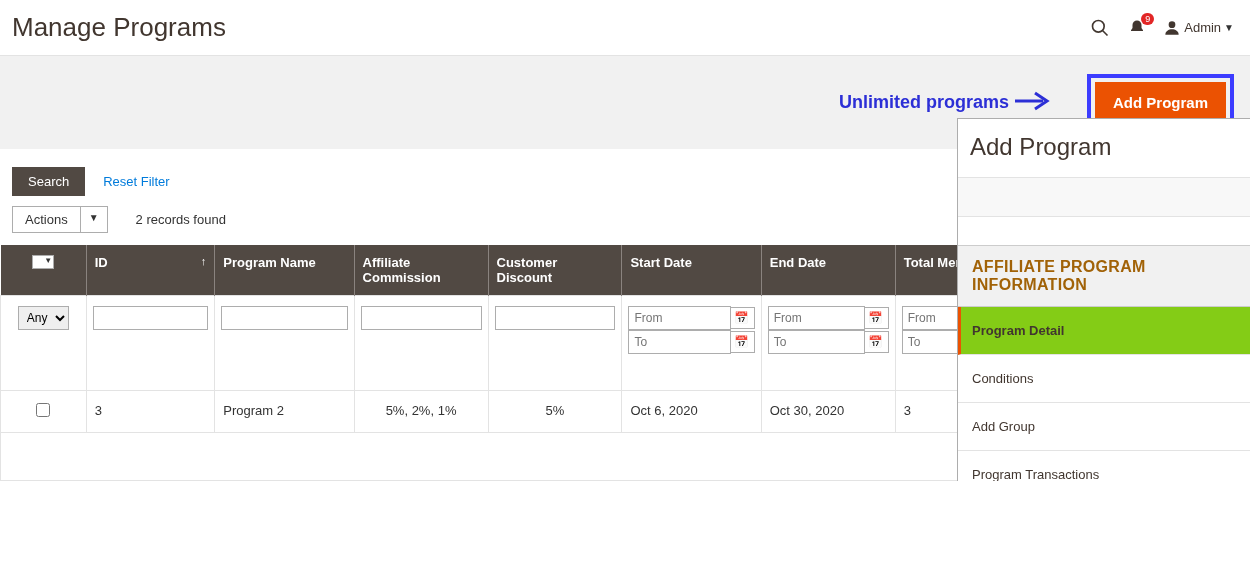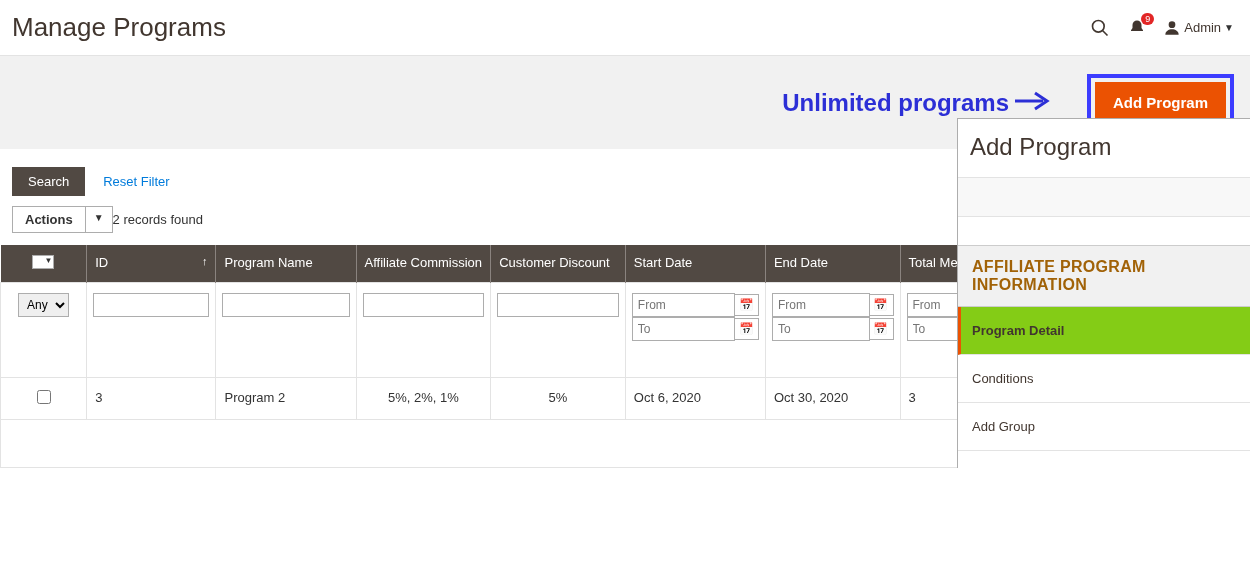--- a/index.html
+++ b/index.html
@@ -5,34 +5,34 @@
 * { box-sizing: border-box; margin: 0; padding: 0; }
 body { font-family: Arial, sans-serif; font-size: 13px; color: #333; background: #fff; width: 1250px; position: relative; }
 .header { display: flex; align-items: center; justify-content: space-between; padding: 12px 16px 12px 12px; border-radius: 21px; }
 .page-title { font-size: 26px; font-weight: 400; color: #41362f; }
 .header-right { display: flex; align-items: center; gap: 18px; }
 .icon-btn { cursor: pointer; position: relative; display: inline-flex; align-items: center; }
 .badge { position: absolute; top: -6px; right: -8px; background: #e22626; color: #fff; font-size: 9px; border-radius: 8px; padding: 1px 4px; min-width: 12px; text-align: center; }
 .admin-label { font-size: 13px; color: #41362f; }
 .add-bar { background: #f1f1f1; padding: 18px 16px; display: flex; justify-content: flex-end; align-items: center; gap: 12px; border-top: 1px solid #e3e3e3; }
 .unlimited-wrap { display: flex; align-items: center; gap: 4px; margin-right: 20px; }
-.unlimited-text { color: #2c2fd6; font-weight: 700; font-size: 24px; }
+.unlimited-text { color: #2c2fd6; font-weight: 700; font-size: 18px; }
 .btn-primary { background: #eb5202; color: #fff; border: none; padding: 12px 18px; font-size: 15px; font-weight: 600; cursor: pointer; }
 .highlight-box { border: 4px solid #3c3cff; padding: 4px; }
 .toolbar { display: flex; align-items: center; gap: 18px; padding: 18px 12px 10px; }
 .btn-search { background: #514943; color: #fff; border: none; padding: 7px 16px; font-size: 13px; cursor: pointer; }
 .link-reset { color: #007bdb; font-size: 13px; text-decoration: none; cursor: pointer; }
 .toolbar2 { display: flex; align-items: center; justify-content: space-between; padding: 0 12px 12px; }
-.actions-dd { display: flex; font-weight: bold; }
+.actions-dd { display: flex; }
 .actions-dd .lbl { border: 1px solid #adadad; padding: 5px 12px; background: #fff; font-size: 13px; }
 .actions-dd .caret { border: 1px solid #adadad; border-left: none; padding: 5px 8px; background: #fff; font-size: 10px; cursor: pointer; }
-.records { color: #333; font-size: 13px; }
+.records { color: #333; font-size: 13px; margin-left: 28px; }
 .perpage { border: 1px solid #adadad; padding: 4px 6px; width: 36px; font-size: 13px; }
 table { width: 100%; border-collapse: collapse; }
-thead th { background: #514943; color: #fff; text-align: left; font-size: 13px; font-weight: 400; padding: 10px 8px; border-right: 1px solid #8a837f; vertical-align: top; }
+thead th { background: #514943; color: #fff; text-align: left; font-size: 13px; font-weight: 700; padding: 10px 8px; border-right: 1px solid #8a837f; vertical-align: top; }
 thead th .sort-arrow { font-size: 11px; color: #fff; float: right; }
 .filter-row td { background: #fff; padding: 10px 6px; border: 1px solid #e3e3e3; vertical-align: top; }
 .filter-row input[type=text] { width: 100%; border: 1px solid #adadad; padding: 4px 5px; font-size: 12px; }
 .any-select { border: 1px solid #adadad; padding: 3px 4px; font-size: 12px; background: #efefef; }
 .date-field { display: flex; align-items: center; }
 .date-field input { flex: 1; min-width: 0; }
 .date-field .cal { border: 1px solid #adadad; border-left: none; padding: 3px 4px; font-size: 12px; cursor: pointer; background: #fff; }
 .curr-select { width: 100%; border: 1px solid #adadad; font-size: 12px; padding: 3px; margin-top: 2px; }
 tbody.data td { padding: 12px 8px; border: 1px solid #e3e3e3; font-size: 13px; color: #333; vertical-align: top; }
 .chk-header { background: #fff; border: 1px solid #adadad; width: 22px; height: 14px; display: inline-block; position: relative; }

